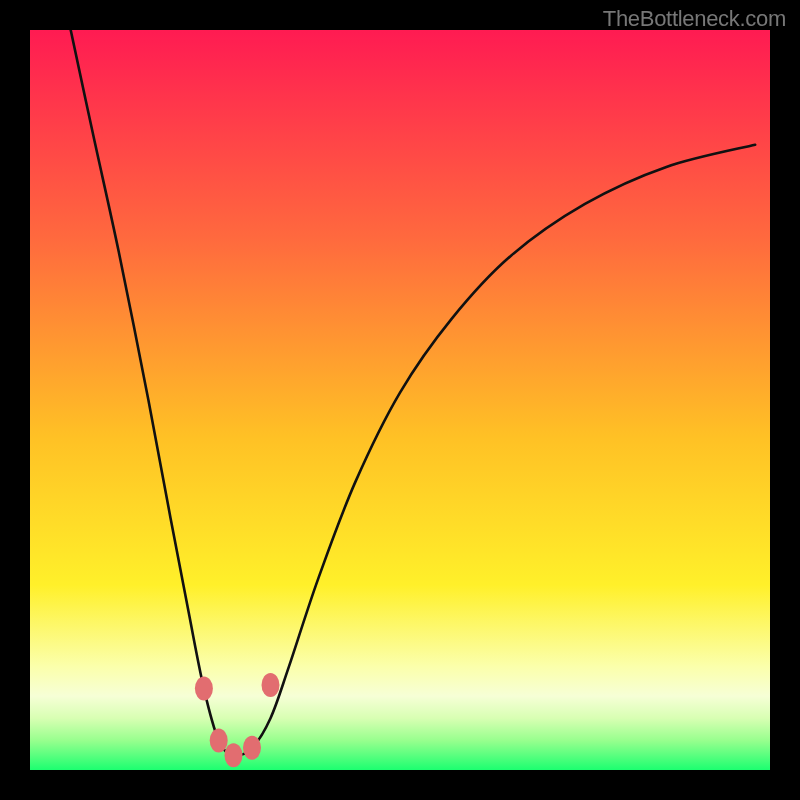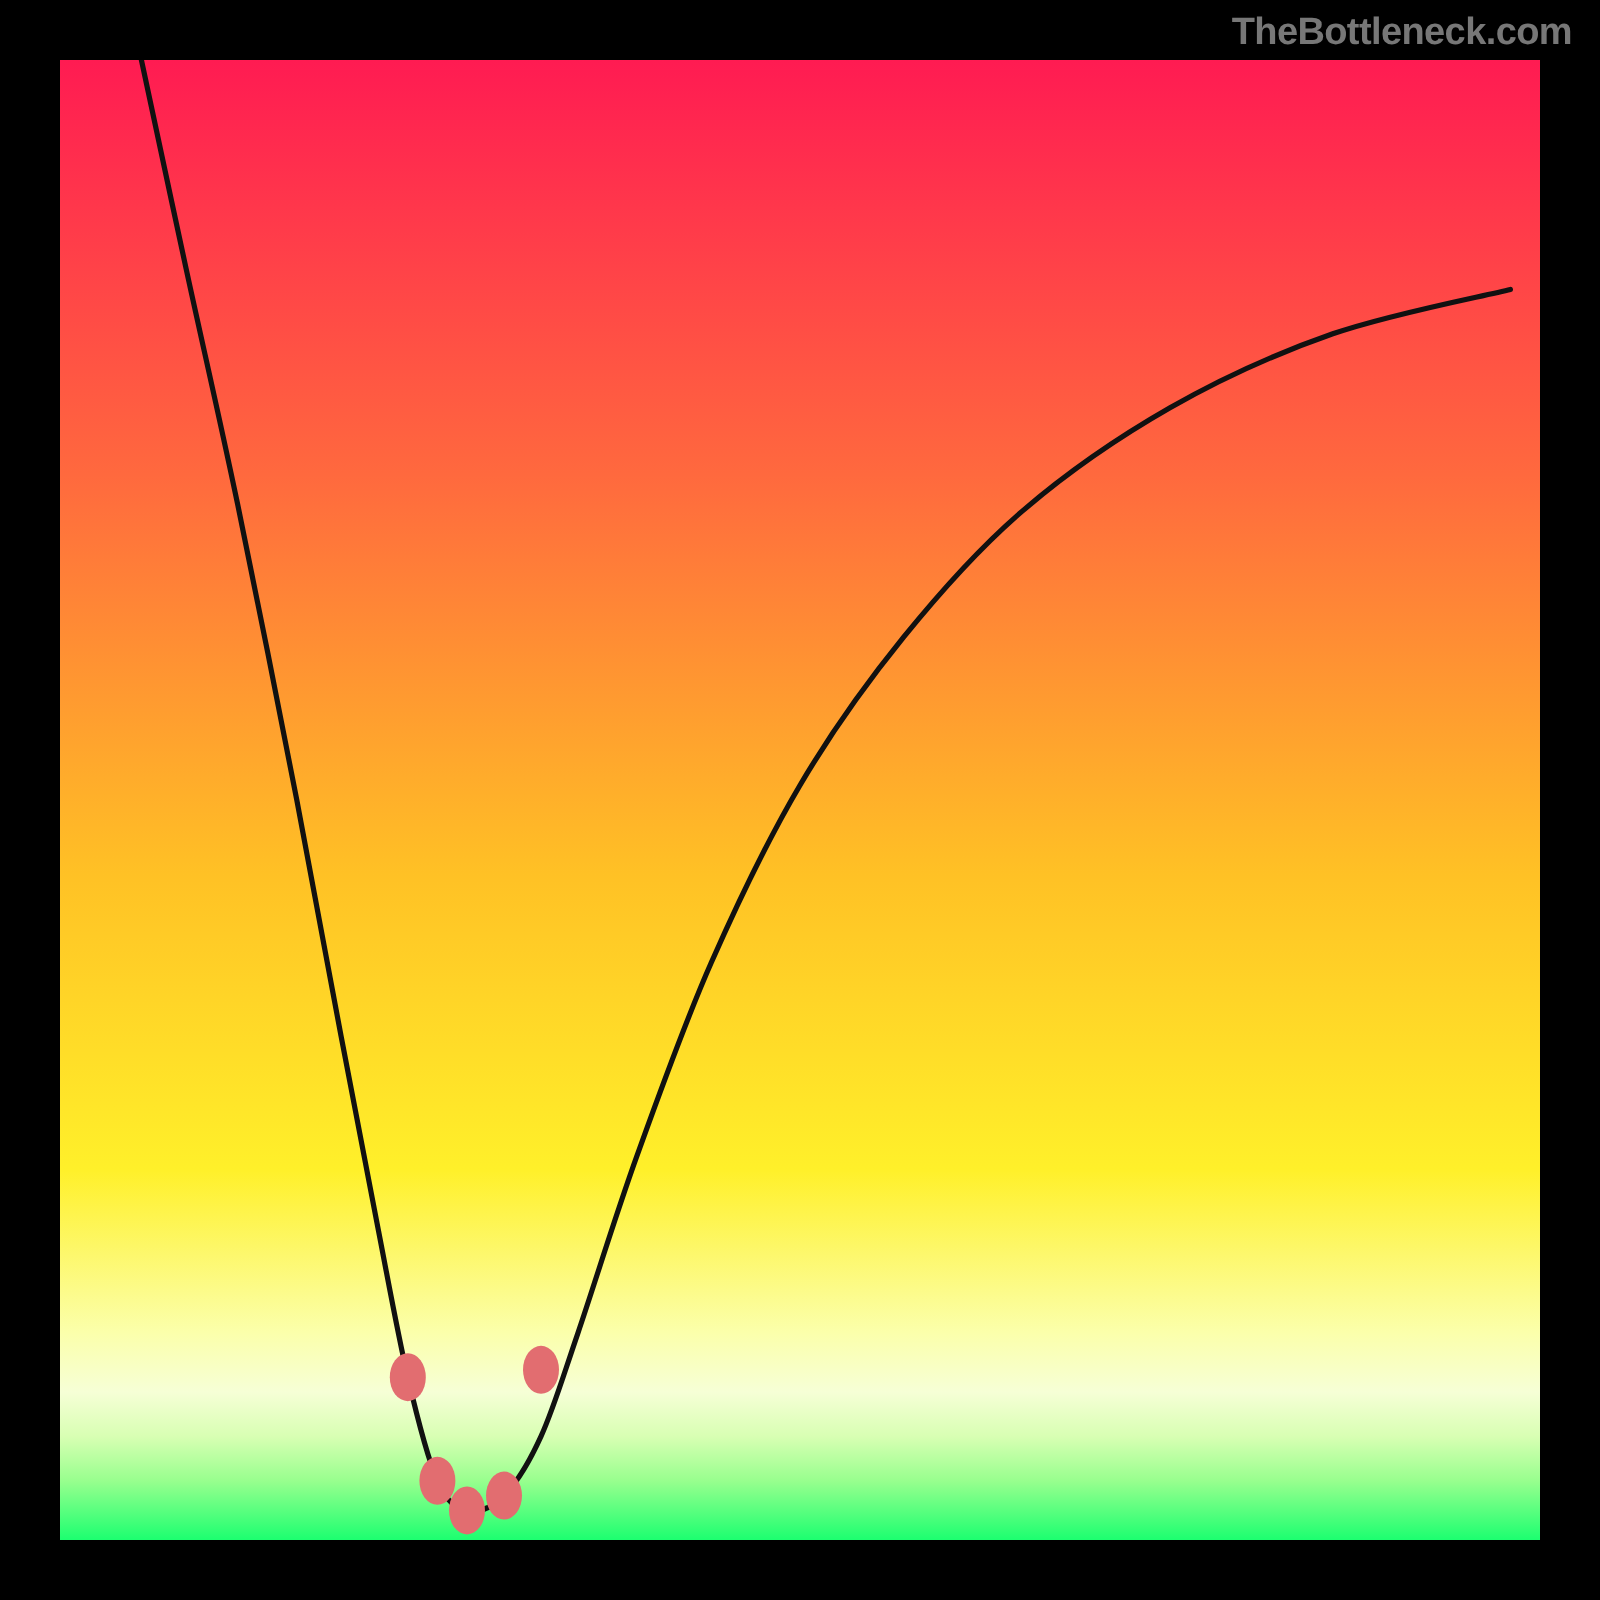--- a/index.html
+++ b/index.html
@@ -24,22 +24,22 @@
     left: 0;
     top: 0;
     width: 740px;
     height: 740px;
   }
   .watermark {
     position: absolute;
     top: 6px;
     right: 14px;
     color: #777;
-    font-size: 19px;
-    font-weight: 700;
+    font-size: 22px;
+    font-weight: 400;
     letter-spacing: -0.3px;
   }
   svg.curve {
     position: absolute;
     left: 0;
     top: 0;
   }
   .marker {
     fill: #e26d70;
     stroke: none;

